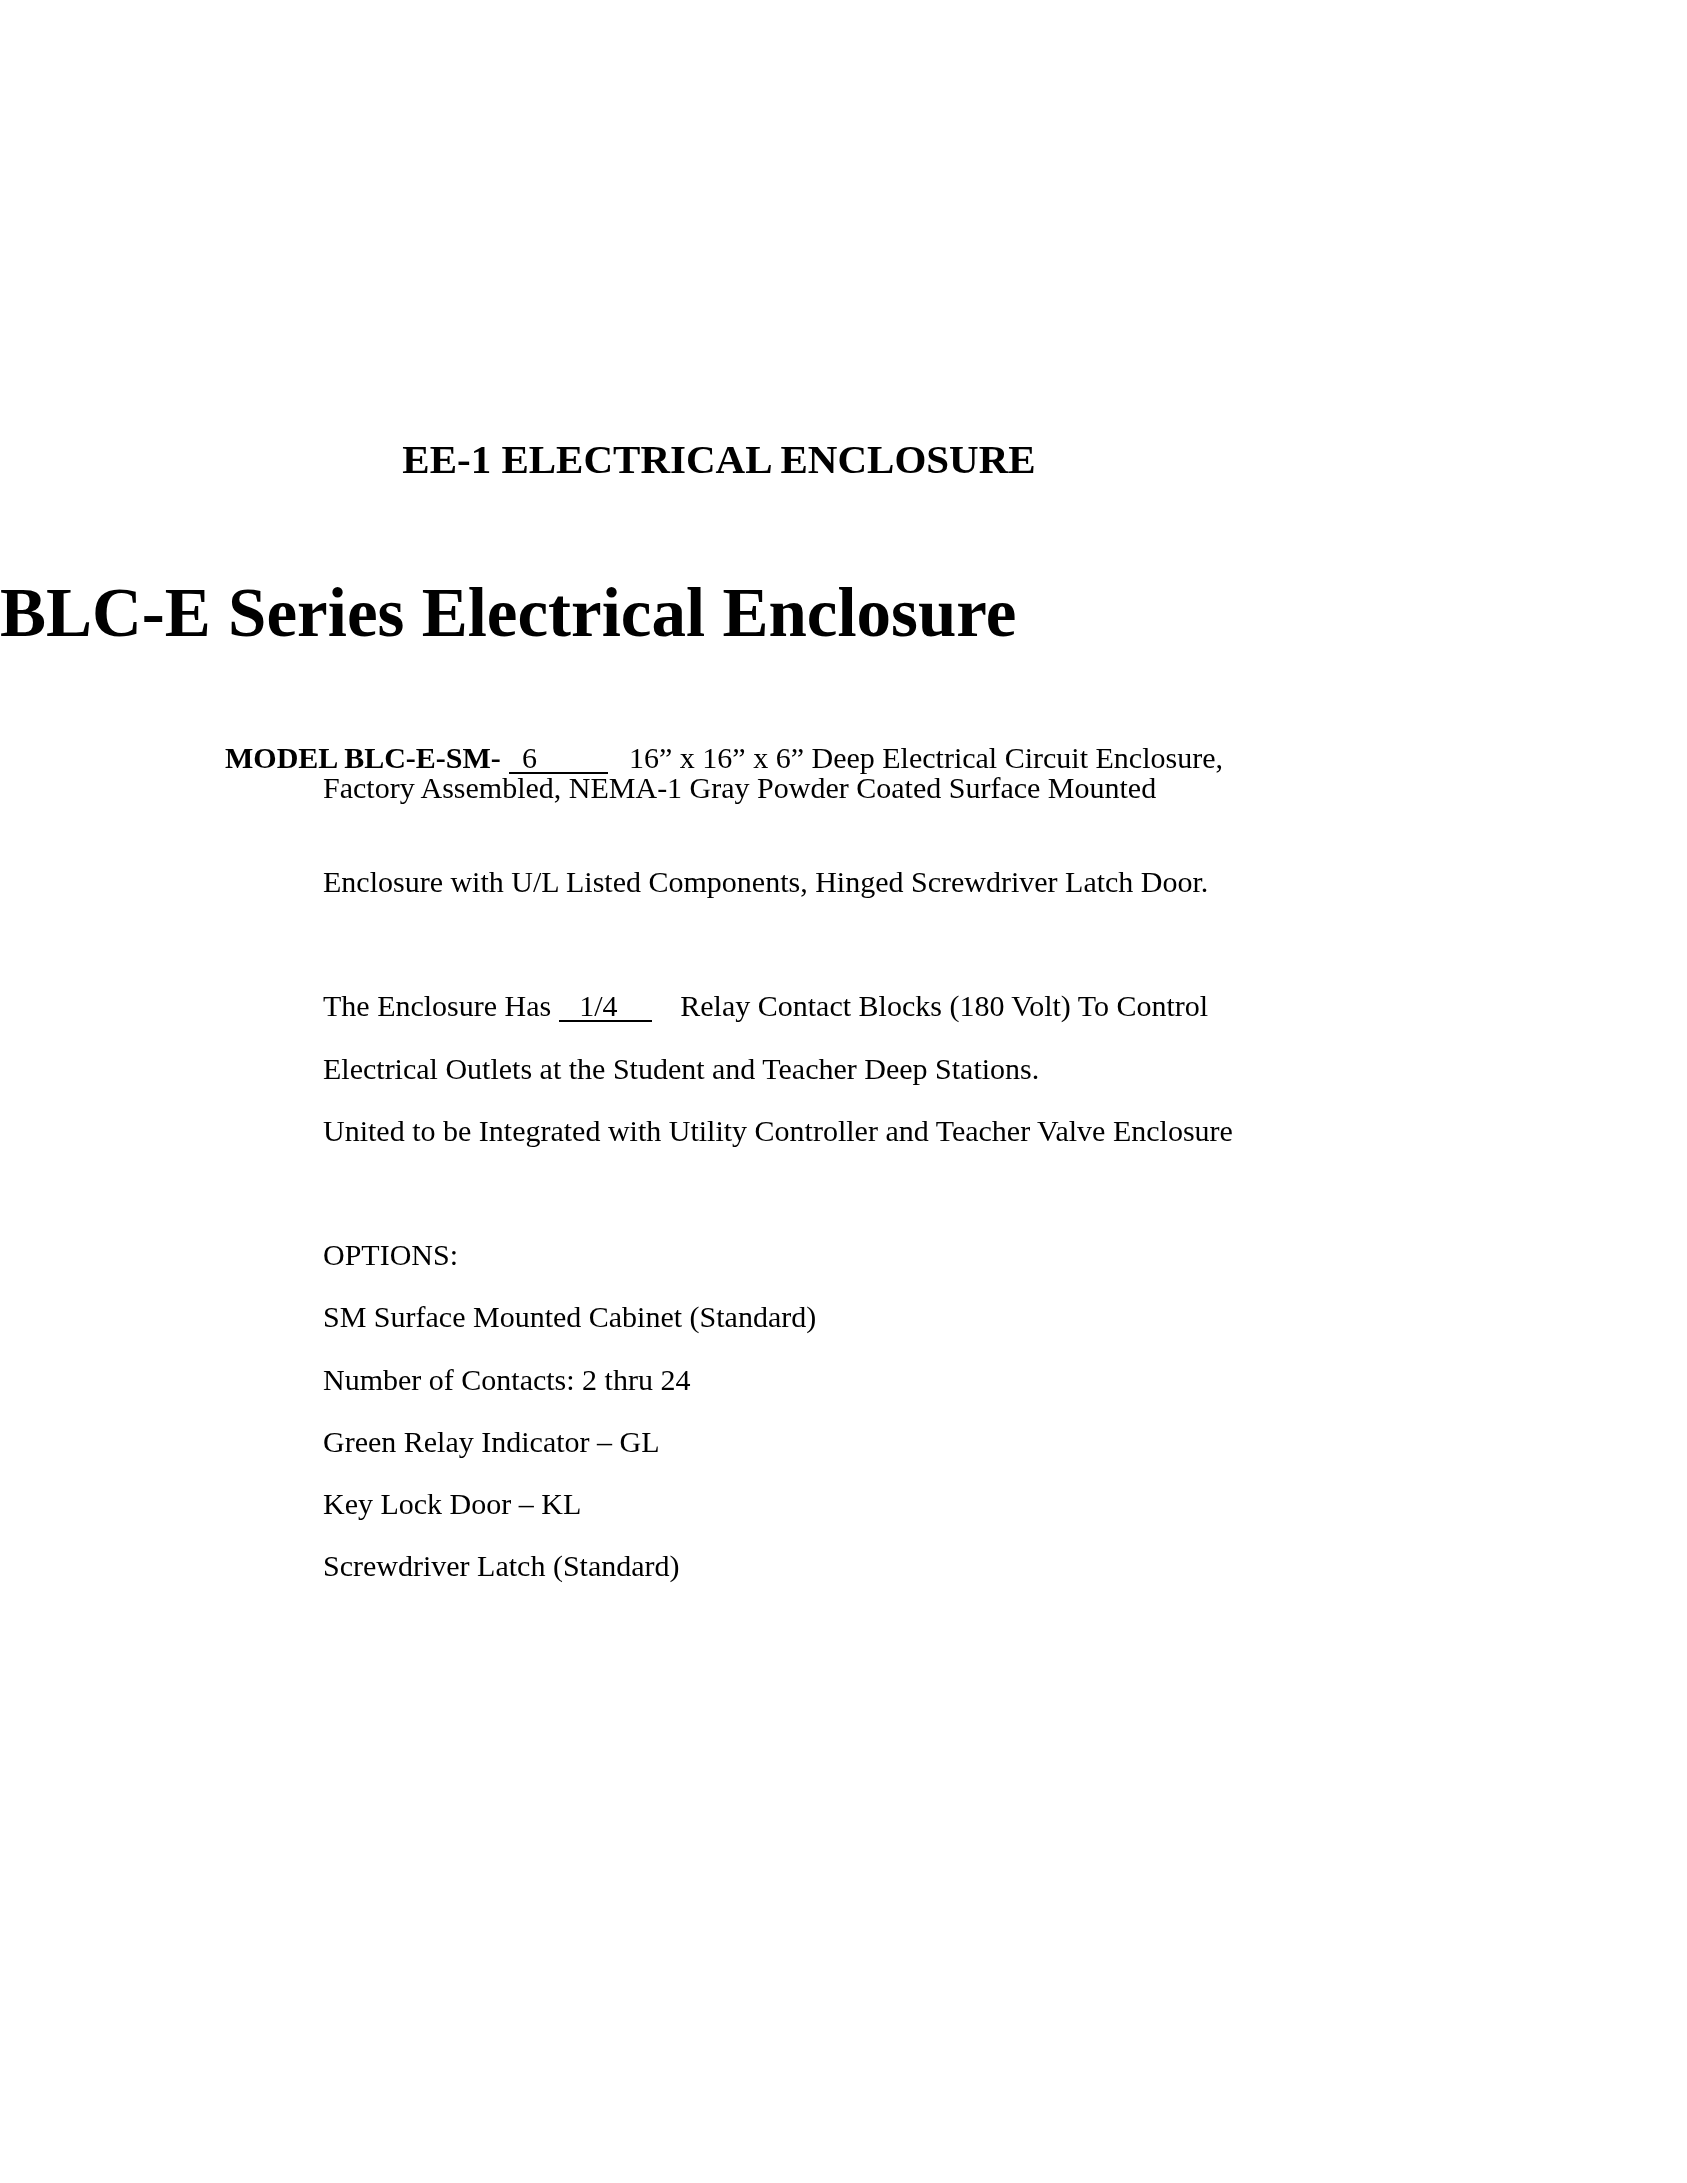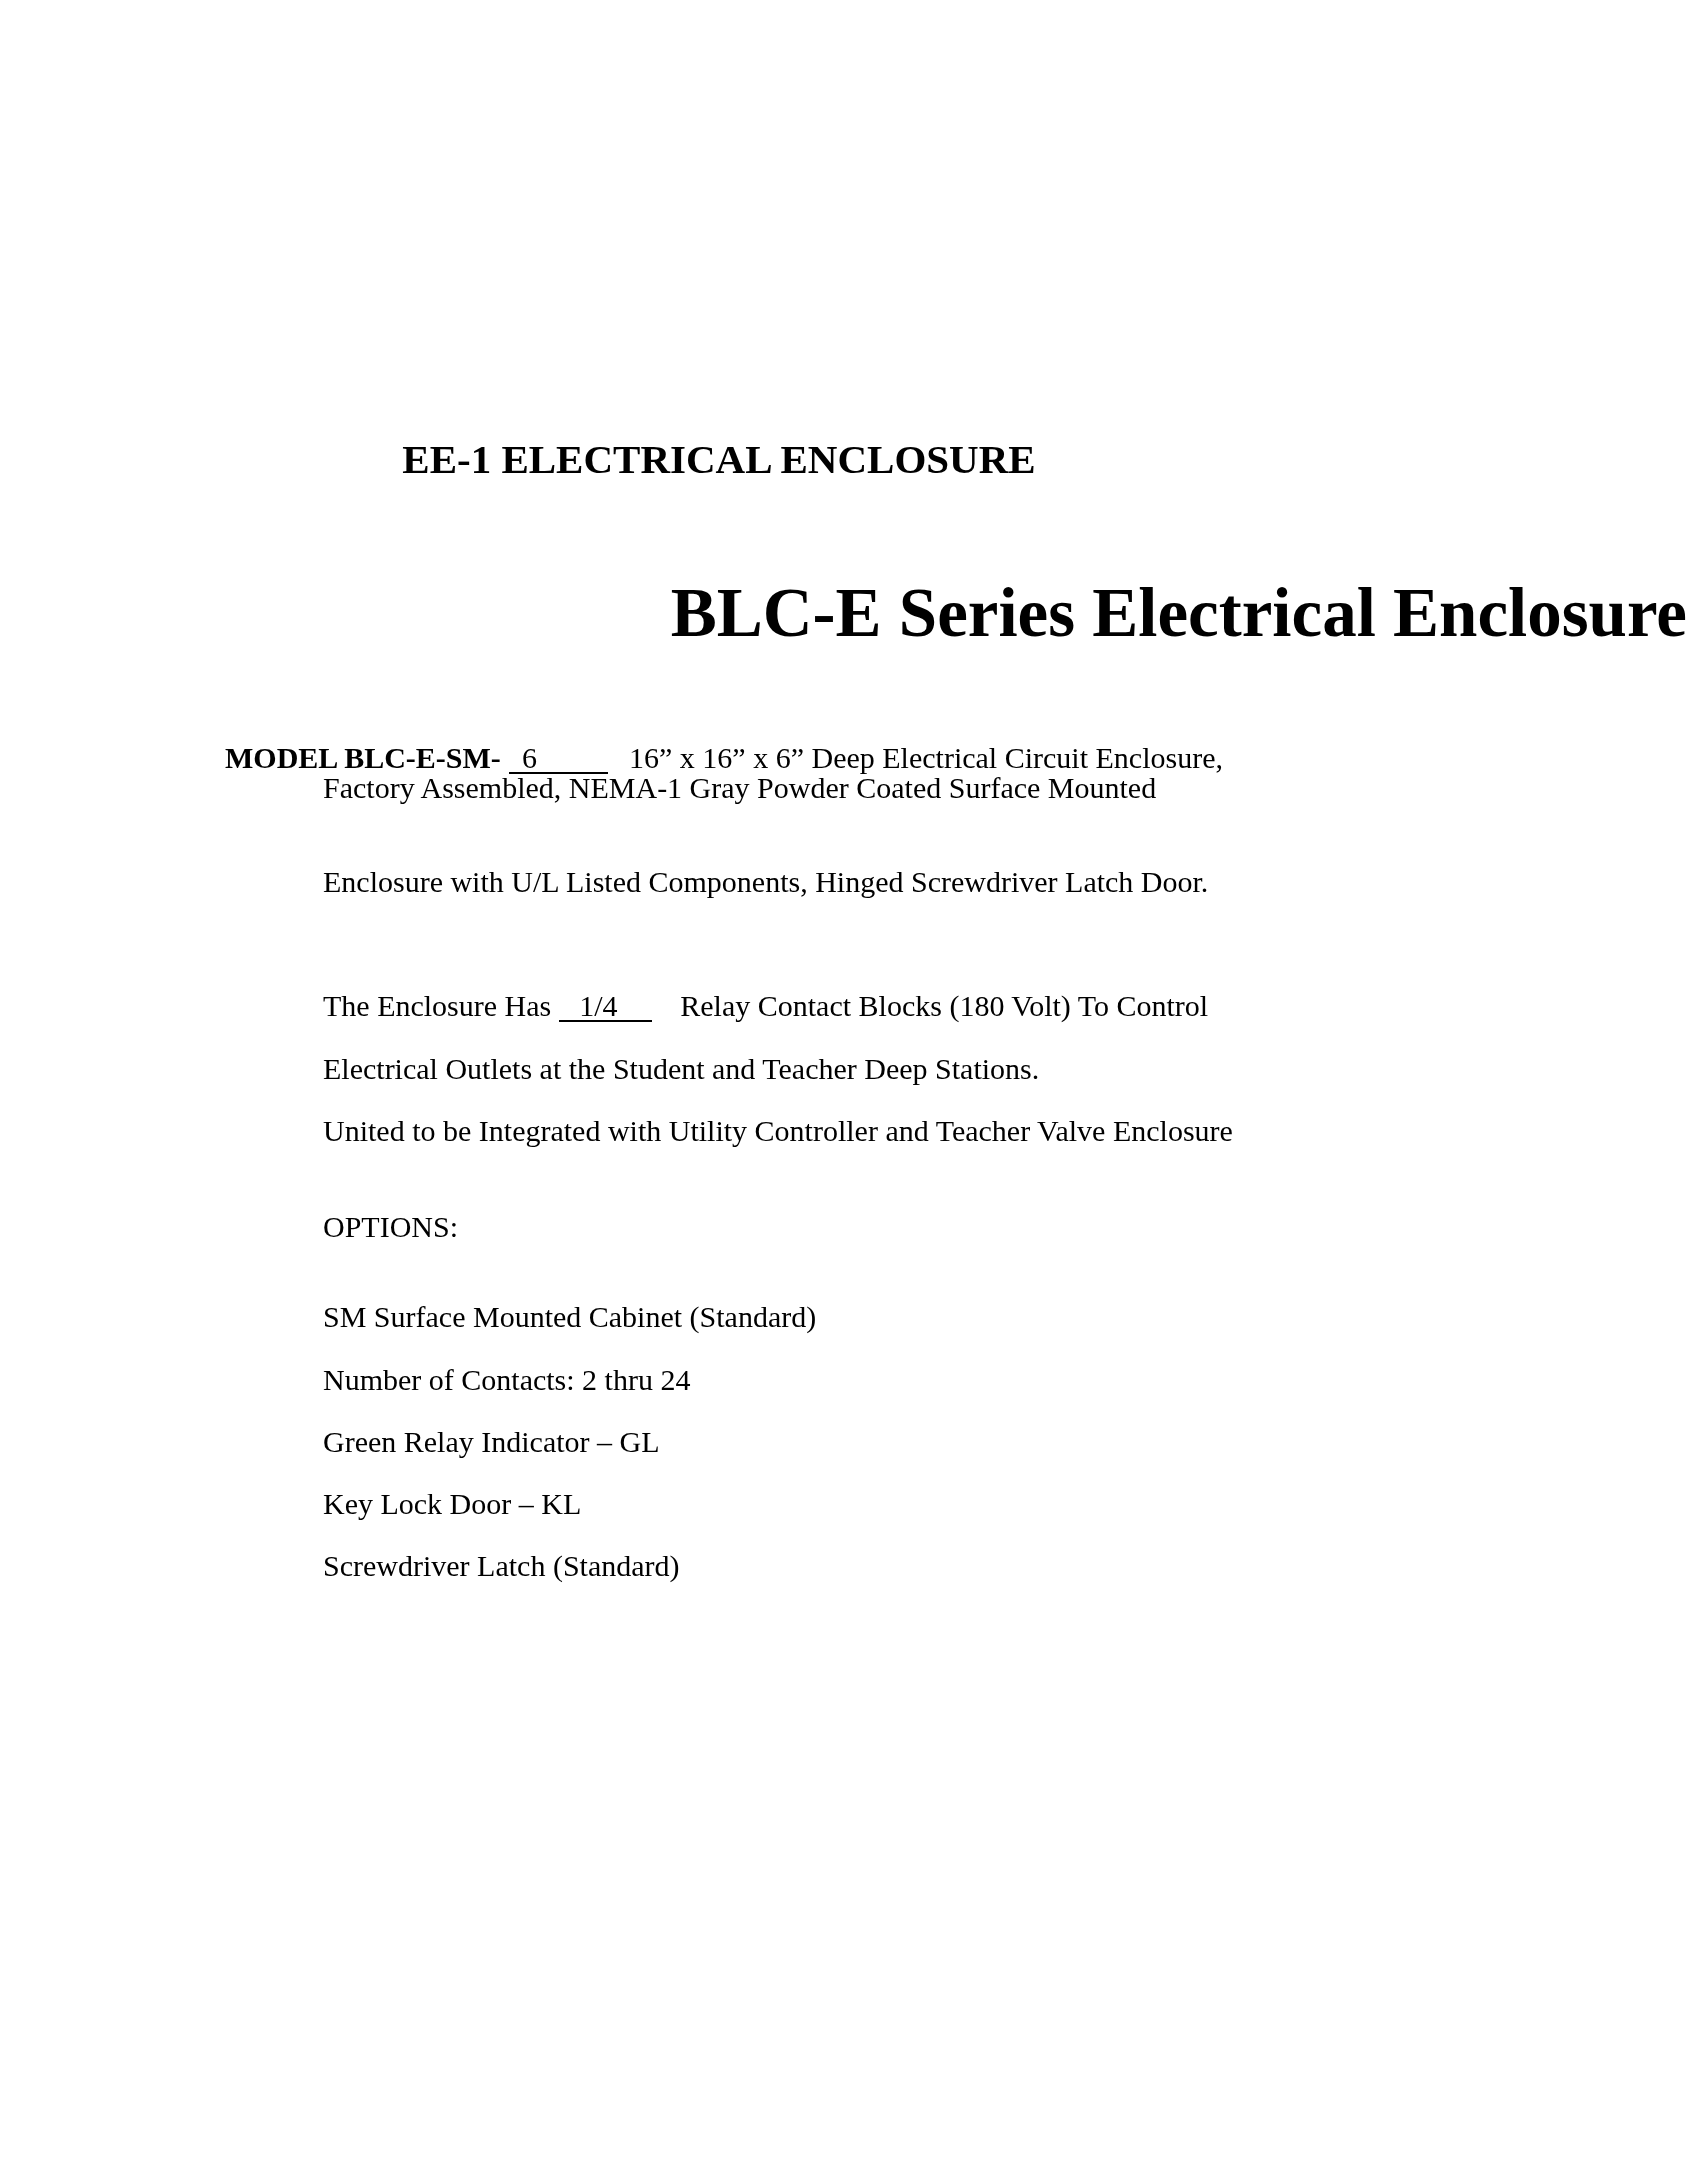--- a/index.html
+++ b/index.html
@@ -1,20 +1,20 @@
 <!DOCTYPE html>
 <html style="font-size:10.6px"><head>
   <meta charset="utf-8">
   <style>
     html, body { margin: 0; padding: 0; background: #ffffff; }
     body { width: 1687px; height: 2183px; position: relative; overflow: hidden;
            font-family: "Liberation Serif", "DejaVu Serif", serif; color: #000; }
     .abs { position: absolute; white-space: nowrap; }
     .h1 { left: 0; width: 1438px; text-align: center; top: 433px; font-size: 41px; font-weight: bold; line-height: 53px; }
-    .h2 { left: 0; width: 1687px; text-align: right; top: 574px; font-size: 69px; font-weight: bold; line-height: 79px; }
+    .h2 { left: 0; width: 1687px; text-align: left; top: 574px; font-size: 69px; font-weight: bold; line-height: 79px; }
     .body { font-size: 30px; line-height: 40px; margin-left: 28px; }
     .model { left: 197px; top: 738px; }
     .model .lbl { font-weight: bold; }
     .blank { display: inline-block; text-decoration: none; border-bottom: 2px solid #000; text-align: left; line-height: 29px; }
     .blank.b1 { width: 86px; padding-left: 13.2px; margin-left: 8px; margin-right: 21px; }
     .blank.b2 { width: 73px; padding-left: 20px; margin-left: 8px; margin-right: 28px; position: relative; }
     .ind { left: 295px; }
   </style>
 </head>
 <body>
@@ -27,19 +27,19 @@
 </div>
 <div class="abs body ind" style="top:768px">Factory Assembled, NEMA-1 Gray Powder Coated Surface Mounted</div>
 <div class="abs body ind" style="top:862px">Enclosure with U/L Listed Components, Hinged Screwdriver Latch Door.</div>
 
 <div class="abs body ind" style="top:986px">
   <span>The Enclosure Has</span><span class="blank b2">1/4</span><span>Relay Contact Blocks (180 Volt) To Control</span>
 </div>
 <div class="abs body ind" style="top:1049px">Electrical Outlets at the Student and Teacher Deep Stations.</div>
 <div class="abs body ind" style="top:1111px">United to be Integrated with Utility Controller and Teacher Valve Enclosure</div>
 
-<div class="abs body ind" style="top:1207px">OPTIONS:</div>
+<div class="abs body ind" style="top:1235px">OPTIONS:</div>
 <div class="abs body ind" style="top:1297px">SM Surface Mounted Cabinet (Standard)</div>
 <div class="abs body ind" style="top:1360px">Number of Contacts: 2 thru 24</div>
 <div class="abs body ind" style="top:1422px">Green Relay Indicator – GL</div>
 <div class="abs body ind" style="top:1484px">Key Lock Door – KL</div>
 <div class="abs body ind" style="top:1546px">Screwdriver Latch (Standard)</div>
 
 
 </body></html>

